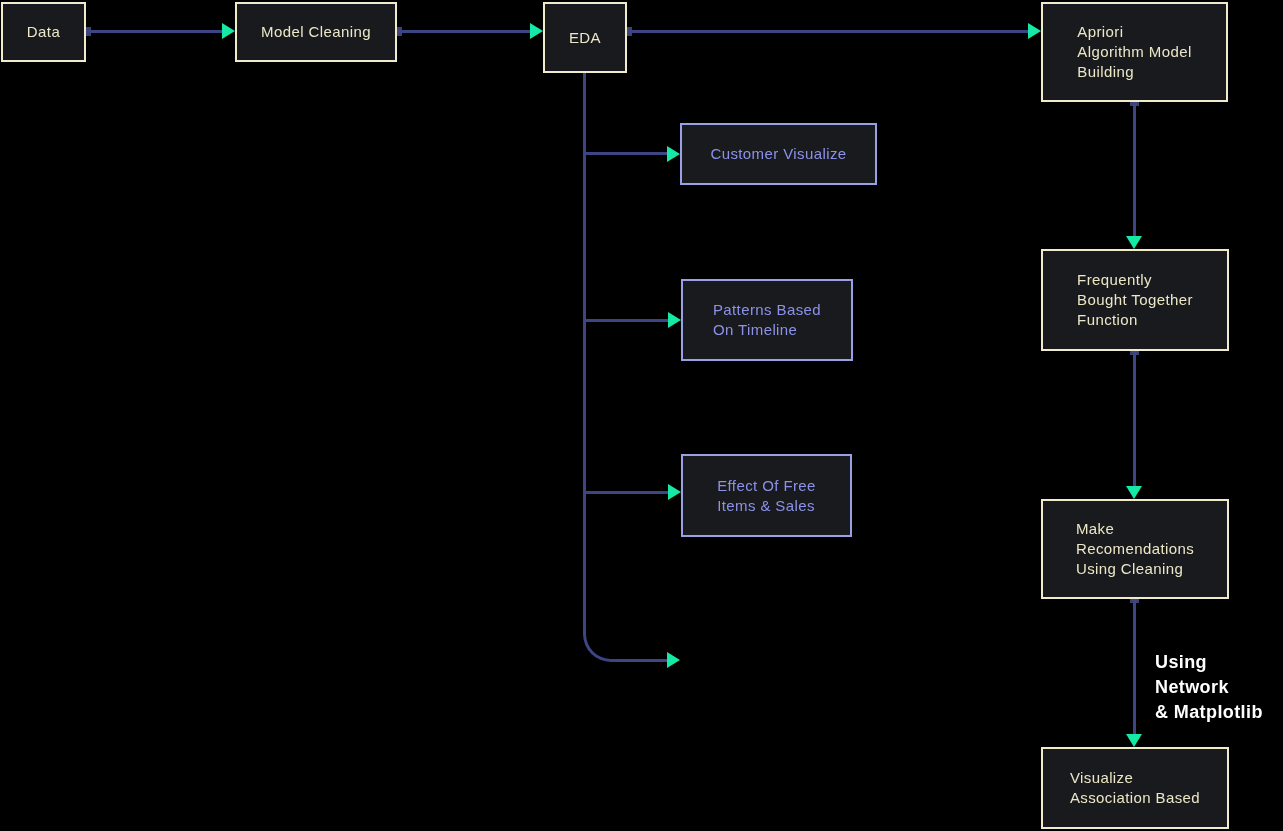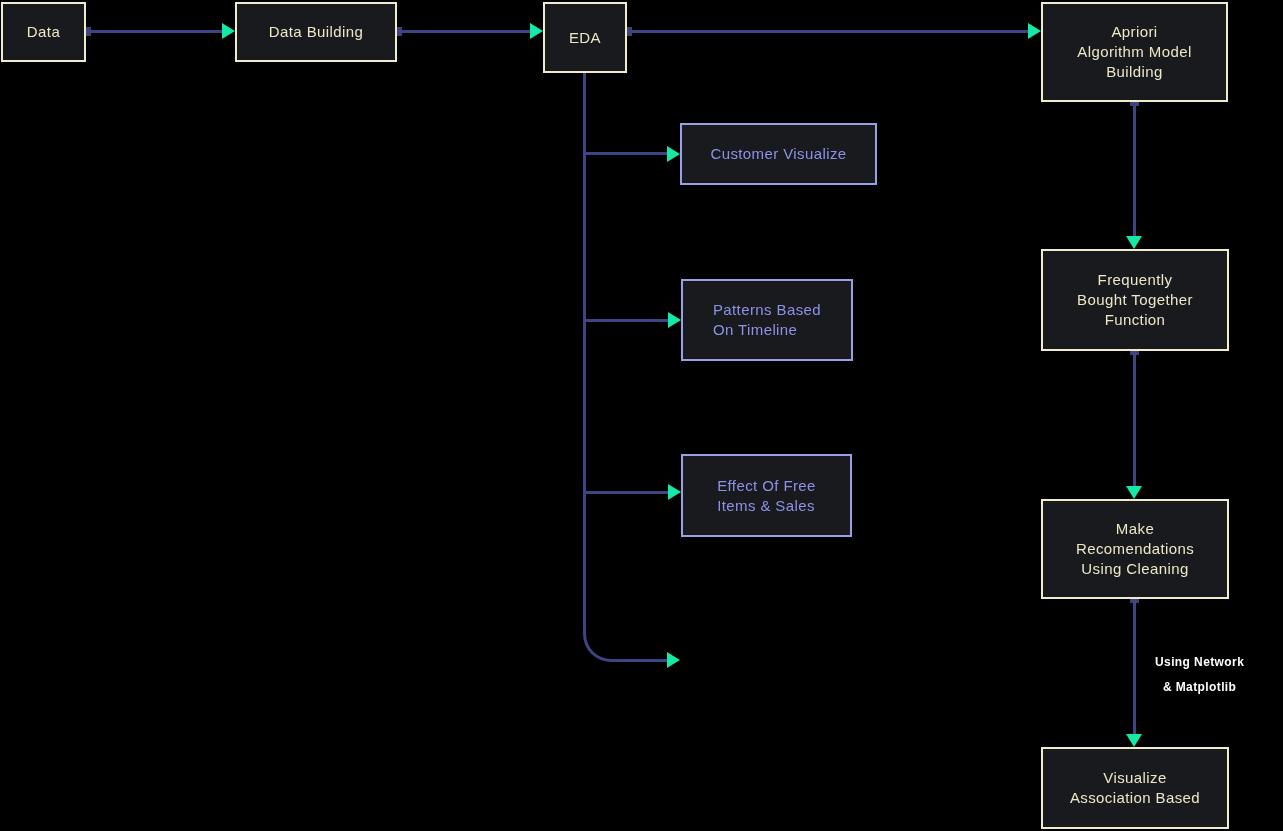--- a/index.html
+++ b/index.html
@@ -29,21 +29,20 @@
     display: flex;
     align-items: center;
     justify-content: center;
     background: var(--fill);
     border: 2px solid;
   }
   .node.cream { border-color: var(--cream-border); color: var(--cream-text); }
   .node.purple { border-color: var(--purple-border); color: var(--purple-text); }
   .lbl {
     white-space: pre-line;
-    text-align: center;
     font-size: 15px;
     line-height: 20px;
     letter-spacing: 0.4px;
   }
   .lbl.left { text-align: left; }
   .h-line { position: absolute; height: 3px; background: var(--line); }
   .v-line { position: absolute; width: 3px; background: var(--line); }
   .square { position: absolute; width: 9px; height: 9px; background: var(--dot); }
   .arrow-r {
     position: absolute; width: 0; height: 0;
@@ -60,26 +59,26 @@
   .curve {
     position: absolute;
     width: 30px; height: 28px;
     border-left: 3px solid var(--line);
     border-bottom: 3px solid var(--line);
     border-bottom-left-radius: 30px;
   }
   .edge-label {
     position: absolute;
     color: var(--label);
-    font-size: 12px;
+    font-size: 18px;
     font-weight: 700;
     line-height: 25px;
     letter-spacing: 0.4px;
     white-space: pre-line;
-    text-align: center;
+    text-align: left;
   }
 </style>
 </head>
 <body>
 
 <div class="canvas">
 
   <div class="square" style="left:82px;top:27px"></div>
   <div class="h-line" style="left:86px;top:30px;width:136px"></div>
   <div class="arrow-r" style="left:222px;top:23px"></div>
@@ -121,21 +120,21 @@
   <div class="arrow-d" style="left:1126px;top:734px"></div>
 
   <div class="edge-label" style="left:1155px;top:650px">Using Network
 &amp; Matplotlib</div>
 
   <div class="node cream" style="left:1px;top:2px;width:85px;height:60px">
     <span class="lbl">Data</span>
   </div>
 
   <div class="node cream" style="left:235px;top:2px;width:162px;height:60px">
-    <span class="lbl">Data Building</span>
+    <span class="lbl">Model Cleaning</span>
   </div>
 
   <div class="node cream" style="left:543px;top:2px;width:84px;height:71px">
     <span class="lbl">EDA</span>
   </div>
 
   <div class="node cream" style="left:1041px;top:2px;width:187px;height:100px">
     <span class="lbl">Apriori
 Algorithm Model
 Building</span>

